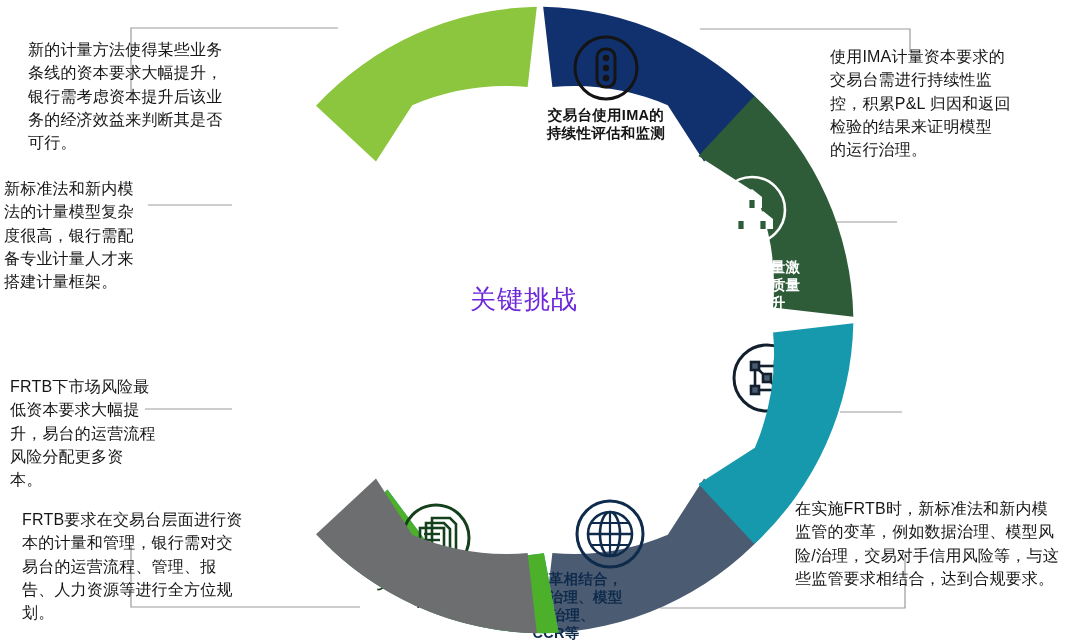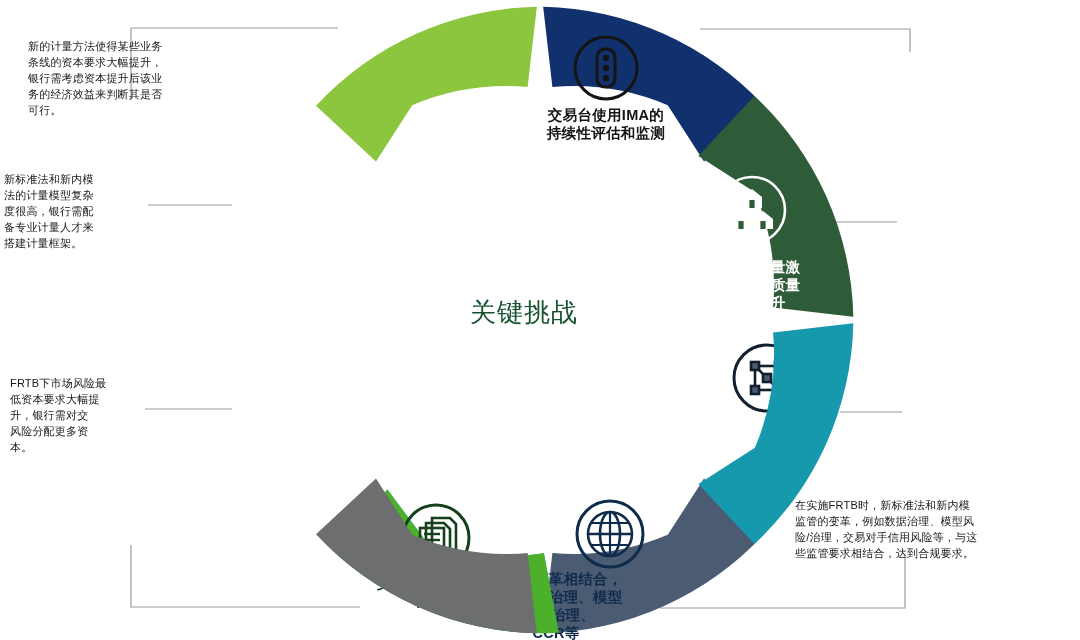--- a/index.html
+++ b/index.html
@@ -7,43 +7,42 @@
     width:1080px;height:640px;
     background:#ffffff;
     font-family:"Liberation Sans","DejaVu Sans",sans-serif;
     overflow:hidden;position:relative;
   }
   #stage{position:absolute;left:0;top:0;width:1080px;height:640px;}
   svg.wheel{position:absolute;left:0;top:0;width:1080px;height:640px;}
 
   .callout{
     position:absolute;
-    font-size:11px;
+    font-size:16px;
     line-height:1.46;
     color:#161616;
     letter-spacing:0.2px;
     white-space:pre-line;
   }
   .callout.right{text-align:left;}
   .callout.left{text-align:left;}
 
   .seg-label{
     font-weight:bold;
     font-size:14.5px;
     line-height:1.2;
     text-anchor:middle;
     letter-spacing:0.3px;
   }
   .center-title{
     font-size:26px;
-    color:#14532d;
+    color:#6d28d9;
     letter-spacing:1px;
     position:absolute;
     white-space:nowrap;
-    margin-top:13px;
   }
   .leader{stroke:#9b9b9b;stroke-width:1.2;fill:none;}
 </style>
 </head>
 <body>
 
 <div id="stage">
 
   <svg class="wheel" viewBox="0 0 1080 640">
     <defs>
@@ -197,33 +196,43 @@
   </svg>
 
   <div class="center-title" style="left:470px;top:282px;">关键挑战</div>
 
   <div class="callout left" style="left:28px;top:38px;width:226px;">新的计量方法使得某些业务
 条线的资本要求大幅提升，
 银行需考虑资本提升后该业
 务的经济效益来判断其是否
 可行。</div>
 
-  <div class="callout left" style="left:4px;top:171px;width:160px;">新标准法和新内模
+  <div class="callout left" style="left:4px;top:177px;width:160px;">新标准法和新内模
 法的计量模型复杂
 度很高，银行需配
 备专业计量人才来
 搭建计量框架。</div>
 
   <div class="callout left" style="left:10px;top:375px;width:160px;">FRTB下市场风险最
 低资本要求大幅提
-升，银行需对交
+升，易台的运营流程
 风险分配更多资
 本。</div>
 
-
+  <div class="callout left" style="left:22px;top:508px;width:242px;">FRTB要求在交易台层面进行资
+本的计量和管理，银行需对交
+易台的运营流程、管理、报
+告、人力资源等进行全方位规
+划。</div>
+
+  <div class="callout right" style="left:830px;top:45px;width:232px;">使用IMA计量资本要求的
+交易台需进行持续性监
+控，积累P&amp;L 归因和返回
+检验的结果来证明模型
+的运行治理。</div>
 
 
 
   <div class="callout right" style="left:795px;top:497px;width:286px;">在实施FRTB时，新标准法和新内模
 监管的变革，例如数据治理、模型风
 险/治理，交易对手信用风险等，与这
 些监管要求相结合，达到合规要求。</div>
 
 </div>
 

